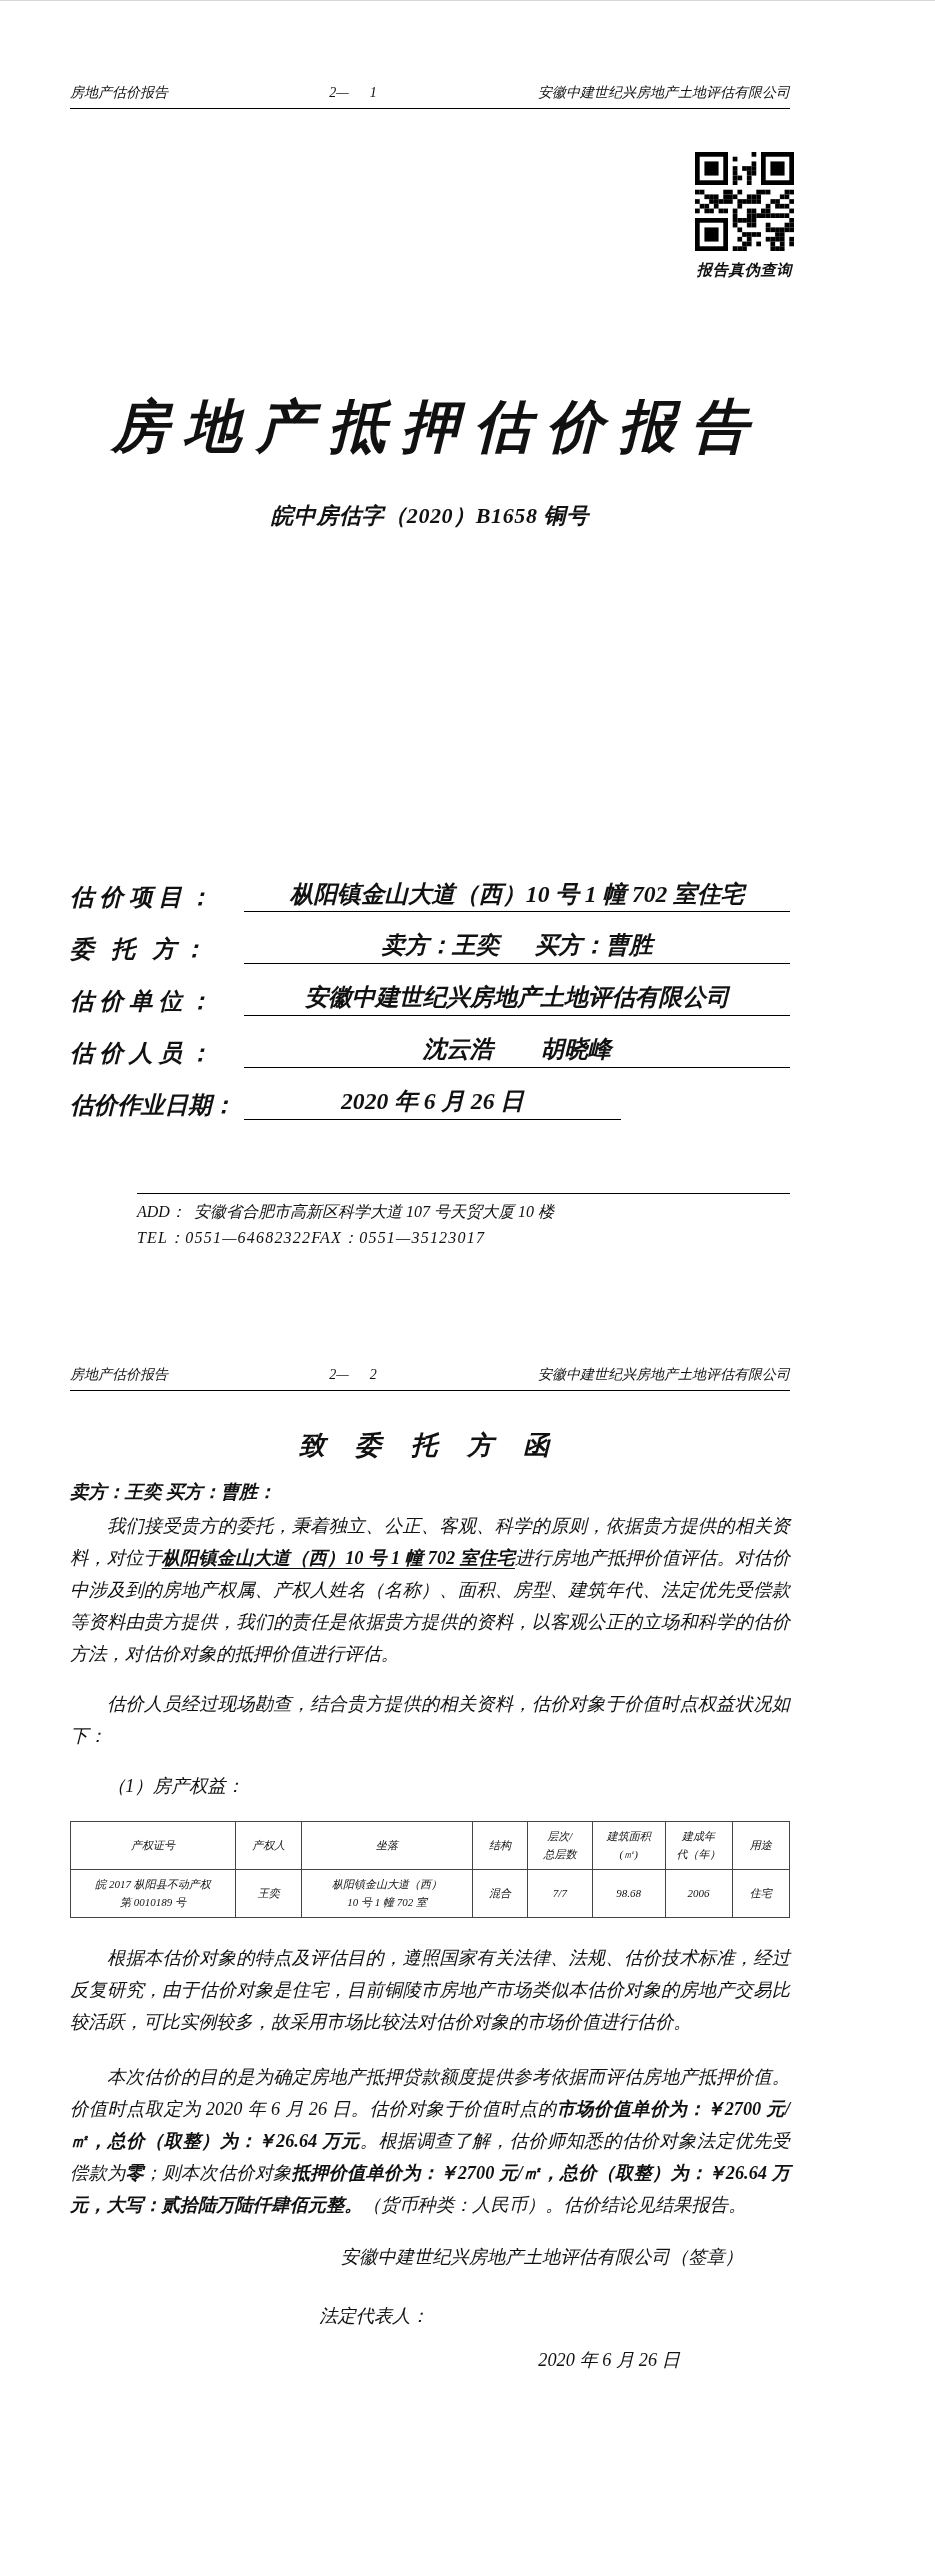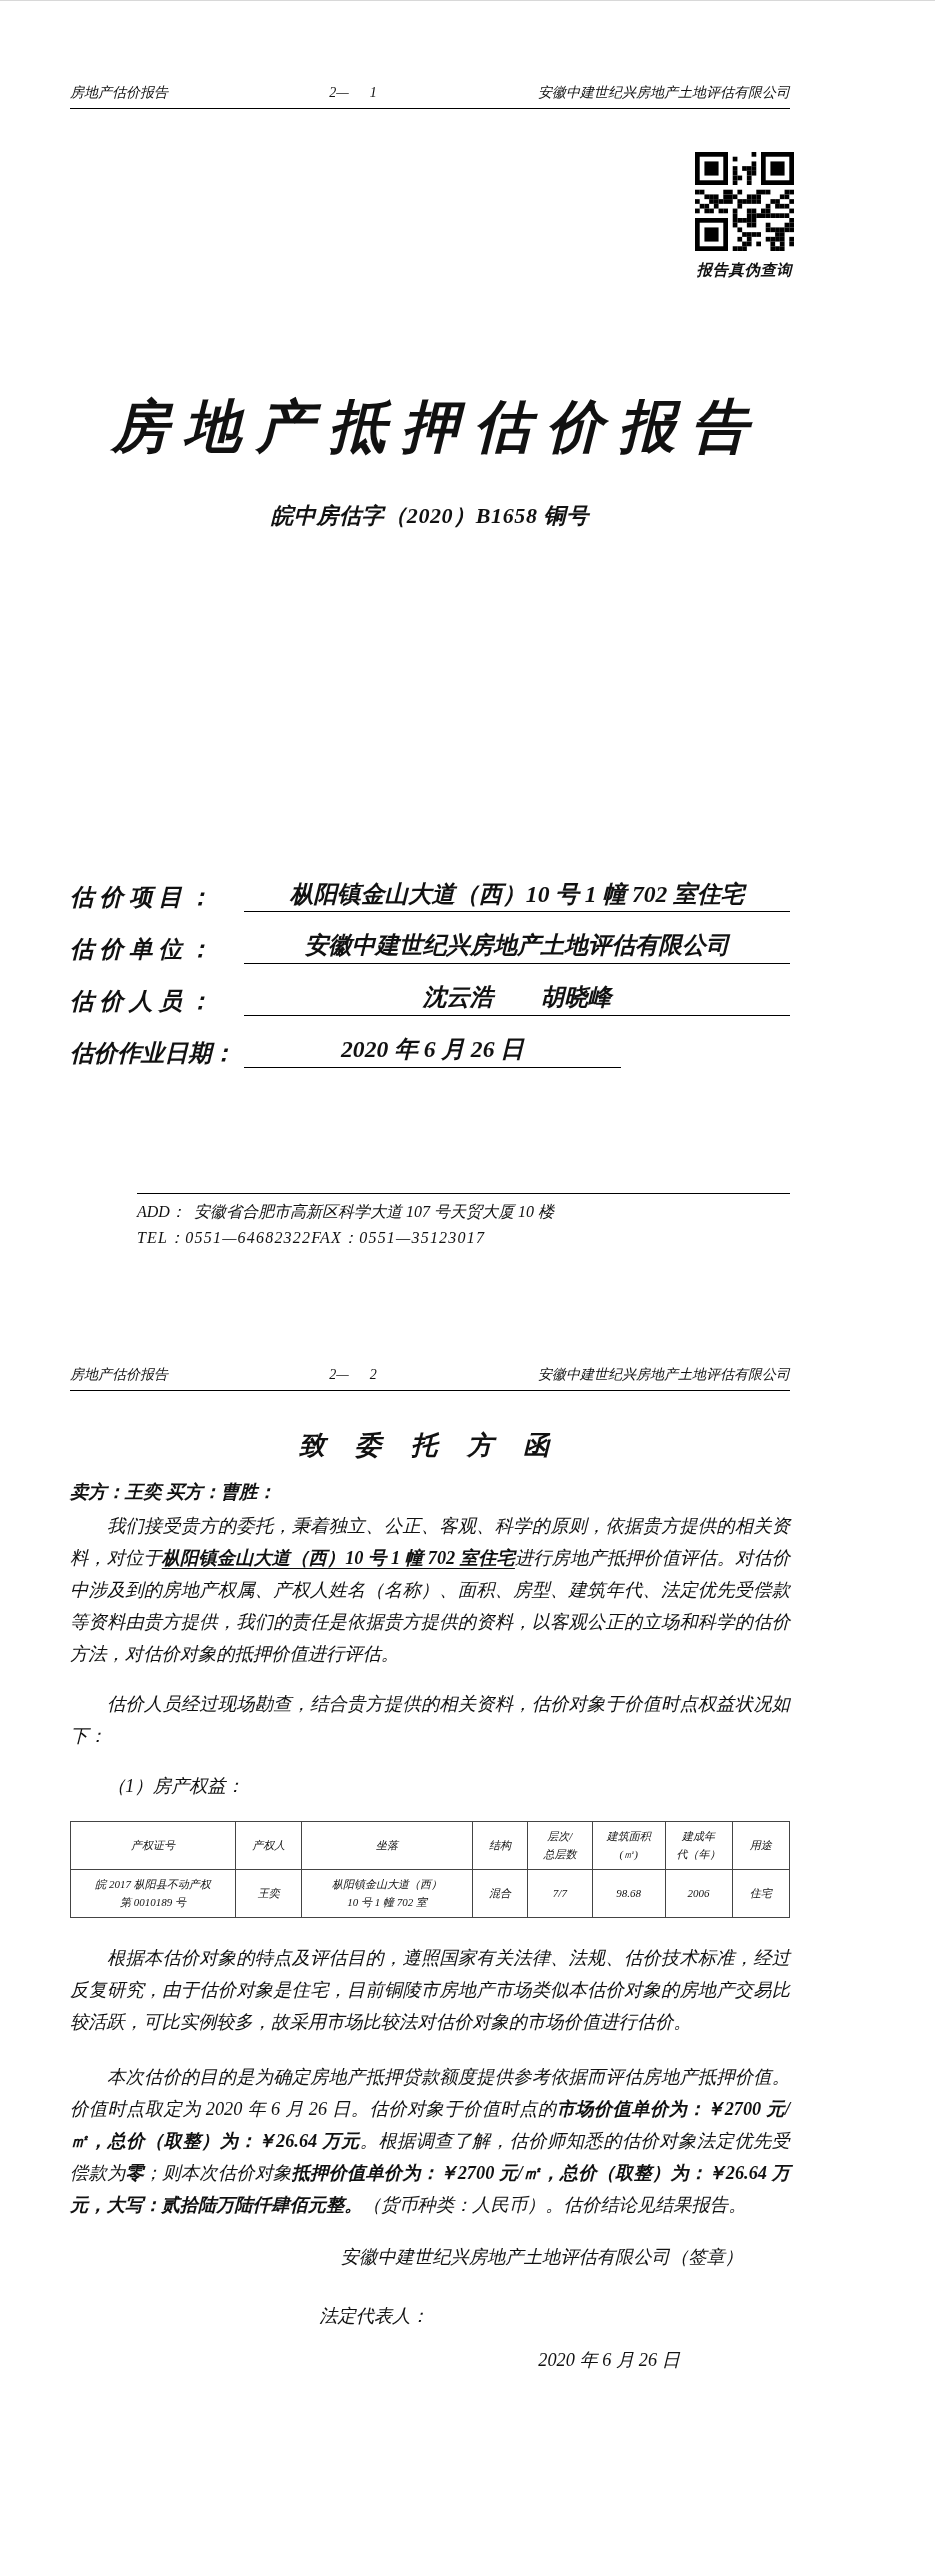--- a/index.html
+++ b/index.html
@@ -210,20 +210,24 @@
 
     <div class="main-title">房 地 产 抵 押 估 价 报 告</div>
     <div class="doc-no">皖中房估字（2020）B1658 铜号</div>
 
     <div class="fields">
       <div class="frow">
         <span class="flabel">估 价 项 目 ：</span>
         <span class="fvalue">枞阳镇金山大道（西）10 号 1 幢 702 室住宅</span>
       </div>
       <div class="frow">
+        <span class="flabel">委   托   方 ：</span>
+        <span class="fvalue">卖方：王奕      买方：曹胜</span>
+      </div>
+      <div class="frow">
         <span class="flabel">估 价 单 位 ：</span>
         <span class="fvalue">安徽中建世纪兴房地产土地评估有限公司</span>
       </div>
       <div class="frow">
         <span class="flabel">估 价 人 员 ：</span>
         <span class="fvalue">沈云浩        胡晓峰</span>
       </div>
       <div class="frow short">
         <span class="flabel">估价作业日期：</span>
         <span class="fvalue">2020 年 6 月 26 日</span>

